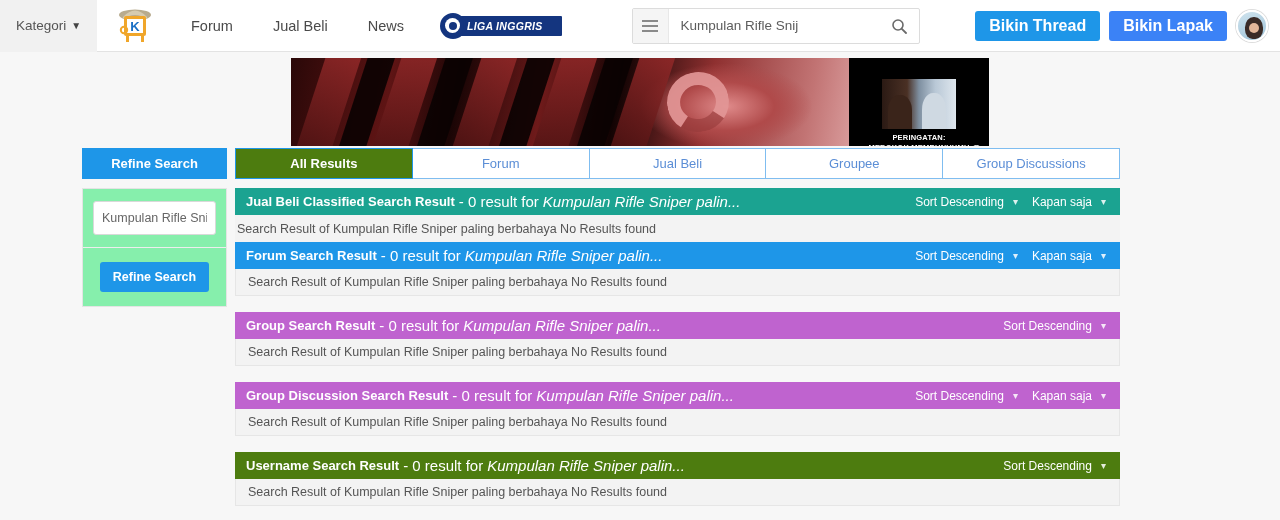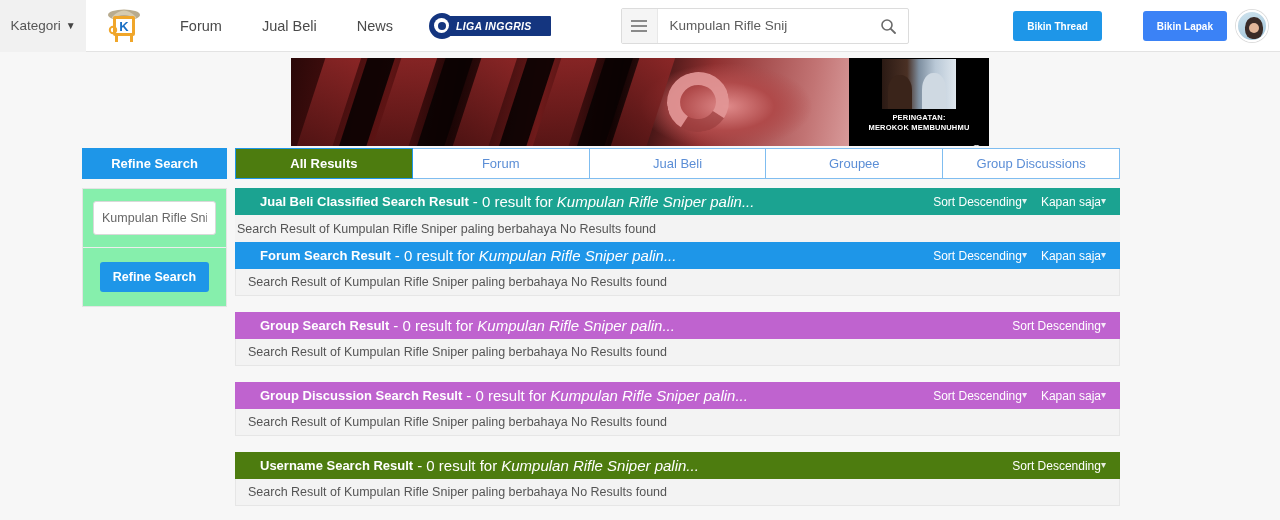--- a/index.html
+++ b/index.html
@@ -13,21 +13,21 @@
 
   
   .header {
     position: relative;
     width: 1280px; height: 52px;
     background: #ffffff;
     border-bottom: 1px solid #e3e3e3;
     display: flex; align-items: center;
   }
   .kategori {
-    width: 86px; height: 52px;
+    width: 97px; height: 52px;
     background: #f1f1f1;
     display: flex; align-items: center; justify-content: center;
     gap: 5px;
     font-size: 13.5px; color: #555;
     cursor: pointer;
     flex: 0 0 auto;
   }
   .kategori .caret-ico { font-size: 10px; color: #444; line-height: 1; }
 
   .logo {
@@ -92,25 +92,24 @@
     width: 40px; height: 34px; border: 0; background: transparent;
     cursor: pointer; display: flex; align-items: center; justify-content: center;
   }
 
   .header-right {
     position: absolute; right: 12px; top: 0; height: 52px;
     display: flex; align-items: center; gap: 9px;
   }
   .btn-thread, .btn-lapak {
     border: 0; border-radius: 3px; color: #fff;
-    font-size: 10px; font-weight: bold;
+    font-size: 16px; font-weight: bold;
     font-family: "Liberation Sans", sans-serif;
     padding: 0 14px; height: 30px; cursor: pointer;
     white-space: nowrap;
-    margin-left: 32px;
   }
   .btn-thread { background: #1e96e8; }
   .btn-lapak  { background: #3b82f6; }
   .avatar {
     width: 32px; height: 32px; border-radius: 50%;
     border: 2px solid #fff; overflow: hidden;
     background: linear-gradient(160deg, #cfe3ee 0%, #9fc3d8 100%);
     box-shadow: 0 0 0 1px #ddd;
     position: relative; cursor: pointer;
   }
@@ -153,21 +152,21 @@
   .banner-img .tube {
     position: absolute; right: 120px; top: 14px;
     width: 62px; height: 60px; border-radius: 50%;
     border: 13px solid rgba(226,150,150,.92);
     border-bottom-color: rgba(150,60,60,.6);
     transform: rotate(-12deg);
   }
   .banner-warn {
     width: 140px; height: 108px; background: #000; color: #fff;
     display: flex; flex-direction: column; align-items: center;
-    justify-content: flex-start; position: relative; padding-top: 1px;
+    justify-content: flex-start; position: relative; padding-top: 21px;
     flex: 0 0 auto;
   }
   .warn-photo {
     width: 74px; height: 50px;
     background: linear-gradient(90deg, #2b1a14 0%, #4a3024 34%, #7e8fa0 50%, #b9c8d6 72%, #dfe7ee 100%);
     position: relative; overflow: hidden;
   }
   .warn-photo::before {
     content: ""; position: absolute; left: 6px; bottom: 0;
     width: 24px; height: 34px; border-radius: 46% 46% 0 0; background: #3a241a;
@@ -238,28 +237,28 @@
   .refine-btn {
     background: #1e96e8; color: #fff; border: 0; border-radius: 3px;
     font-size: 12.5px; font-weight: bold; padding: 8px 13px; cursor: pointer;
     font-family: "Liberation Sans", sans-serif;
   }
 
   .results { flex: 1 1 auto; margin-left: 8px; }
   .result-block { margin-bottom: 0; }
   .result-bar {
     height: 27px; display: flex; align-items: center;
-    padding: 0 0 0 25px; color: #fff;
+    padding: 0 0 0 11px; color: #fff;
   }
   .result-bar .rb-title { font-size: 13px; font-weight: bold; white-space: nowrap; }
   .result-bar .rb-sub   { font-size: 15px; margin-left: 4px; white-space: nowrap; text-align: center; }
   .result-bar .rb-query { font-style: italic; }
   .rb-spacer { flex: 1 1 auto; }
   .rb-ctrl {
-    display: flex; align-items: flex-start; 
+    display: flex; align-items: center; gap: 9px;
     font-size: 12px; margin-right: 14px; cursor: pointer; white-space: nowrap;
   }
   .rb-ctrl .dash { font-size: 10px; opacity: .85; }
   .result-body {
     background: #f3f3f3; border: 1px solid #e6e6e6; border-top: 0;
     font-size: 12.5px; color: #555; height: 27px;
     display: flex; align-items: center;
   }
   .result-body.flush { padding-left: 2px; background: #f3f3f3; border: 0; }
   .result-body.pad   { padding-left: 12px; }

